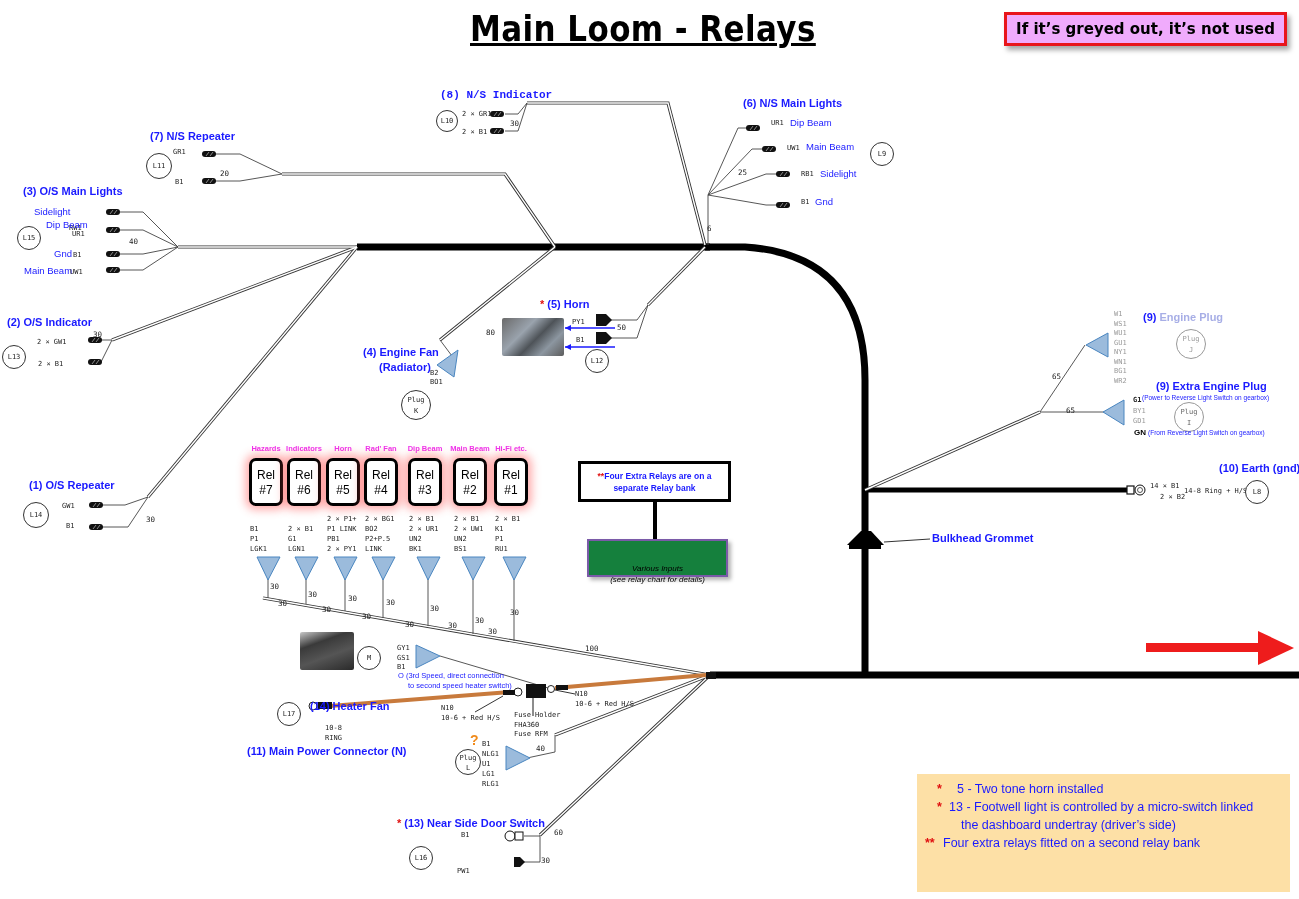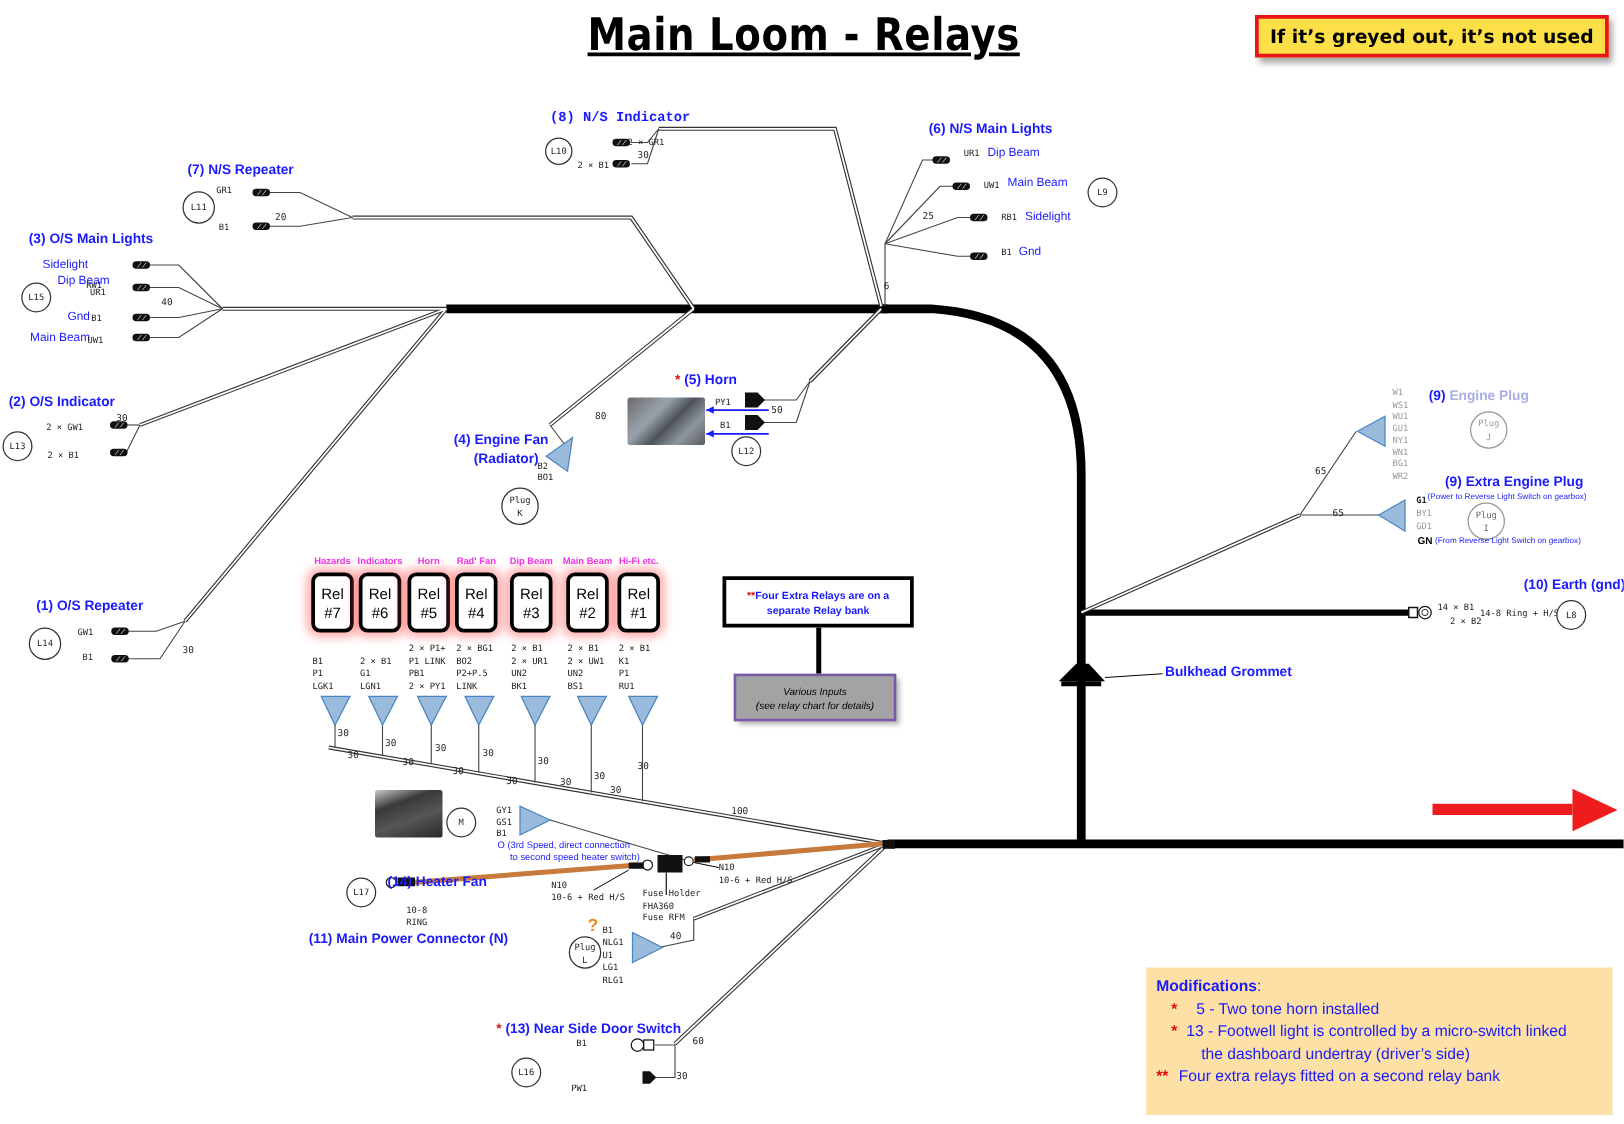--- a/index.html
+++ b/index.html
@@ -1,32 +1,32 @@
 <!DOCTYPE html>
 <html><head>
 <meta charset="utf-8">
 <style>
   html, body { margin:0; padding:0; background:#ffffff; }
   body { width:1299px; height:899px; position:relative; overflow:hidden; font-family:"DejaVu Sans", sans-serif; }
   #diagram { position:absolute; left:0; top:0; width:1299px; height:899px; }
   .abs { position:absolute; white-space:nowrap; }
   .title { left:470px; top:8px; font-family:"DejaVu Sans", sans-serif; font-weight:bold; font-size:36px; text-decoration:underline; text-decoration-thickness:3px; color:#000; letter-spacing:0.5px; transform:scaleX(0.86); transform-origin:left top; }
-  .note-box { left:1004px; top:12px; width:283px; height:34px; background:#fde047; border:3px solid #e8151b; box-shadow:3px 4px 5px rgba(0,0,0,0.35); box-sizing:border-box; font-weight:bold; font-size:15px; line-height:28px; text-align:center; color:#000; }
+  .note-box { left:1004px; top:12px; width:283px; height:34px; background:#f0abfc; border:3px solid #e8151b; box-shadow:3px 4px 5px rgba(0,0,0,0.35); box-sizing:border-box; font-weight:bold; font-size:15px; line-height:28px; text-align:center; color:#000; }
   .lbl { font-family:"Liberation Sans", sans-serif; font-weight:bold; color:#1a1aff; font-size:11px; }
   .lbl-n { font-family:"Liberation Sans", sans-serif; color:#1a1aff; font-size:9.5px; }
   .lbl-grey { color:#a7aee6; }
   .star { color:#e01010; font-weight:bold; }
   .code { font-family:"DejaVu Sans Mono", monospace; font-size:7px; color:#222; }
   .code-grey { color:#999; }
   .num { font-family:"DejaVu Sans Mono", monospace; font-size:7.5px; color:#222; }
   .relay-label { font-family:"Liberation Sans", sans-serif; font-weight:bold; font-size:7.5px; color:#ee33ee; text-align:center; width:44px; }
   .relay { width:34px; height:48px; border:3px solid #000; border-radius:7px; background:#fff; box-shadow:0 0 8px 4px rgba(255,80,80,0.45); box-sizing:border-box; font-family:"Liberation Sans", sans-serif; font-size:12px; line-height:15px; text-align:center; padding-top:7px; color:#000; }
   .relay-wires { font-family:"DejaVu Sans Mono", monospace; font-size:7px; line-height:10px; color:#222; }
   .extra-box { left:578px; top:461px; width:153px; height:41px; border:3px solid #000; box-sizing:border-box; background:#fff; font-family:"Liberation Sans", sans-serif; font-weight:bold; font-size:8.5px; color:#1a1aff; text-align:center; padding-top:6px; line-height:12px; white-space:normal; }
-  .inputs-box { left:587px; top:539px; width:130px; height:38px; border:2px solid #7a5aa8; box-sizing:border-box; background:#a3a3a3; box-shadow:3px 3px 4px rgba(0,0,0,0.3); font-family:"Liberation Sans", sans-serif; font-style:italic; font-size:8px; color:#000; text-align:center; padding-top:7px; line-height:11px; white-space:normal; }
+  .inputs-box { left:587px; top:539px; width:141px; height:38px; border:2px solid #7a5aa8; box-sizing:border-box; background:#15803d; box-shadow:3px 3px 4px rgba(0,0,0,0.3); font-family:"Liberation Sans", sans-serif; font-style:italic; font-size:8px; color:#000; text-align:center; padding-top:22px; line-height:11px; white-space:normal; }
   .mods { left:917px; top:774px; width:373px; height:118px; background:#fde0a6; box-sizing:border-box; padding:6px 8px; font-family:"Liberation Sans", sans-serif; font-size:12.5px; color:#1a1aff; line-height:18px; white-space:normal; }
   .mods .head { font-weight:bold; }
   .mods .row { display:flex; }
   .mods .indent { padding-left:36px; }
   .circle { border:1px solid #333; border-radius:50%; background:#fff; box-sizing:border-box; text-align:center; font-family:"DejaVu Sans Mono", monospace; font-size:7px; color:#222; }
   .photo { border-radius:2px; }
 </style>
 </head>
 <body>
 
@@ -212,21 +212,21 @@
 <div class="abs note-box">If it’s greyed out, it’s not used</div>
 
 <div class="abs lbl" style="left:150px;top:130px;">(7)  N/S Repeater</div>
 <div class="abs circle" style="left:146px;top:153px;width:26px;height:26px;line-height:24px;">L11</div>
 <div class="abs code" style="left:173px;top:148px;">GR1</div>
 <div class="abs code" style="left:175px;top:178px;">B1</div>
 <div class="abs num" style="left:220px;top:169px;">20</div>
 
 <div class="abs lbl" style="left:440px;top:89px;font-family:Liberation Mono, monospace;">(8)  N/S Indicator</div>
 <div class="abs circle" style="left:436px;top:110px;width:22px;height:22px;line-height:20px;">L10</div>
-<div class="abs code" style="left:462px;top:110px;margin-left:40px;">2 × GR1</div>
+<div class="abs code" style="left:462px;top:110px;">2 × GR1</div>
 <div class="abs code" style="left:462px;top:128px;">2 × B1</div>
 <div class="abs num" style="left:510px;top:119px;">30</div>
 
 <div class="abs lbl" style="left:743px;top:97px;">(6)  N/S Main Lights</div>
 <div class="abs code" style="left:771px;top:119px;">UR1</div>
 <div class="abs lbl-n" style="left:790px;top:117px;">Dip Beam</div>
 <div class="abs code" style="left:787px;top:144px;">UW1</div>
 <div class="abs lbl-n" style="left:806px;top:141px;">Main Beam</div>
 <div class="abs code" style="left:801px;top:170px;">RB1</div>
 <div class="abs lbl-n" style="left:820px;top:168px;">Sidelight</div>
@@ -258,21 +258,21 @@
 <div class="abs circle" style="left:23px;top:502px;width:26px;height:26px;line-height:24px;">L14</div>
 <div class="abs code" style="left:62px;top:502px;">GW1</div>
 <div class="abs code" style="left:66px;top:522px;">B1</div>
 <div class="abs num" style="left:146px;top:515px;">30</div>
 
 <div class="abs lbl" style="left:363px;top:346px;">(4) Engine Fan</div>
 <div class="abs lbl" style="left:379px;top:361px;">(Radiator)</div>
 <div class="abs code" style="left:430px;top:369px;">B2</div>
 <div class="abs code" style="left:430px;top:378px;">BO1</div>
 <div class="abs circle" style="left:401px;top:390px;width:30px;height:30px;line-height:11px;padding-top:4px;"><span>Plug</span><br><span>K</span></div>
-<div class="abs num" style="left:452px;top:328px;padding-left:24px;">80</div>
+<div class="abs num" style="left:462px;top:328px;padding-left:24px;">80</div>
 
 <div class="abs lbl" style="left:540px;top:298px;"><span class="star">*</span> <span>(5) Horn</span></div>
 <div class="abs photo" style="left:502px;top:318px;width:62px;height:38px;background:linear-gradient(135deg,#6a6a6a,#9aa3ad 35%,#4e5358 55%,#8c96a0 75%,#5c5c5c);"></div>
 <div class="abs code" style="left:572px;top:318px;">PY1</div>
 <div class="abs code" style="left:576px;top:336px;">B1</div>
 <div class="abs circle" style="left:585px;top:349px;width:24px;height:24px;line-height:22px;">L12</div>
 <div class="abs num" style="left:617px;top:323px;">50</div>
 
 <div class="abs lbl" style="left:1143px;top:311px;"><span>(9)</span> <span class="lbl-grey">Engine Plug</span></div>
 <div class="abs circle" style="left:1176px;top:329px;width:30px;height:30px;line-height:11px;padding-top:4px;border-color:#999;color:#999;"><span>Plug</span><br><span>J</span></div>
@@ -446,21 +446,20 @@
 <div class="abs num" style="left:536px;top:744px;">40</div>
 
 <div class="abs lbl" style="left:397px;top:817px;"><span class="star">*</span> <span>(13) Near Side Door Switch</span></div>
 <div class="abs code" style="left:461px;top:831px;">B1</div>
 <div class="abs code" style="left:457px;top:867px;">PW1</div>
 <div class="abs circle" style="left:409px;top:846px;width:24px;height:24px;line-height:22px;">L16</div>
 <div class="abs num" style="left:554px;top:828px;">60</div>
 <div class="abs num" style="left:541px;top:856px;">30</div>
 
 <div class="abs mods">
-  <div class="head"><span>Modifications</span><span style="font-weight:normal">:</span></div>
   <div class="row" style="padding-left:12px;">
       <span class="star" style="width:20px">*</span>
       <span> 5 - Two tone horn installed</span>
     </div>
   <div class="row" style="padding-left:12px;">
       <span class="star" style="width:12px">*</span>
       <span>13 - Footwell light is controlled by a micro-switch linked</span>
     </div>
   <div class="row indent">
       <span>the dashboard undertray (driver’s side)</span>

